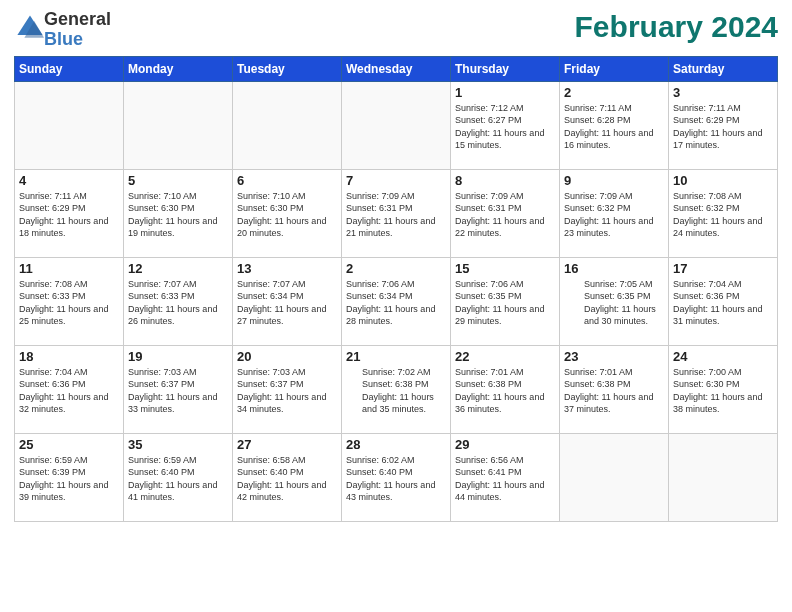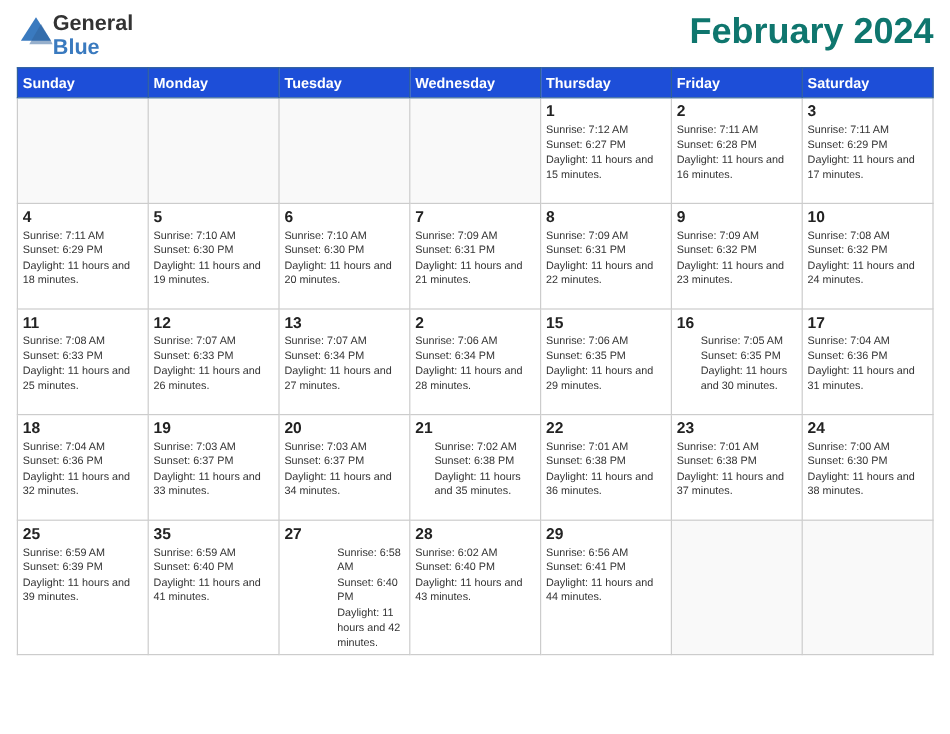--- a/index.html
+++ b/index.html
@@ -299,21 +299,21 @@
 Daylight: 11 hours and 39 minutes.</div>
           </td>
           <td>
             <span class="day-number">35</span>
             <div class="day-info" style="white-space: pre-line;">Sunrise: 6:59 AM
 Sunset: 6:40 PM
 Daylight: 11 hours and 41 minutes.</div>
           </td>
           <td>
             <span class="day-number">27</span>
-            <div class="day-info" style="white-space: pre-line; margin-left: 44px;">Sunrise: 6:58 AM
+            <div class="day-info" style="white-space: pre-line;">Sunrise: 6:58 AM
 Sunset: 6:40 PM
 Daylight: 11 hours and 42 minutes.</div>
           </td>
           <td>
             <span class="day-number">28</span>
             <div class="day-info" style="white-space: pre-line;">Sunrise: 6:02 AM
 Sunset: 6:40 PM
 Daylight: 11 hours and 43 minutes.</div>
           </td>
           <td>

